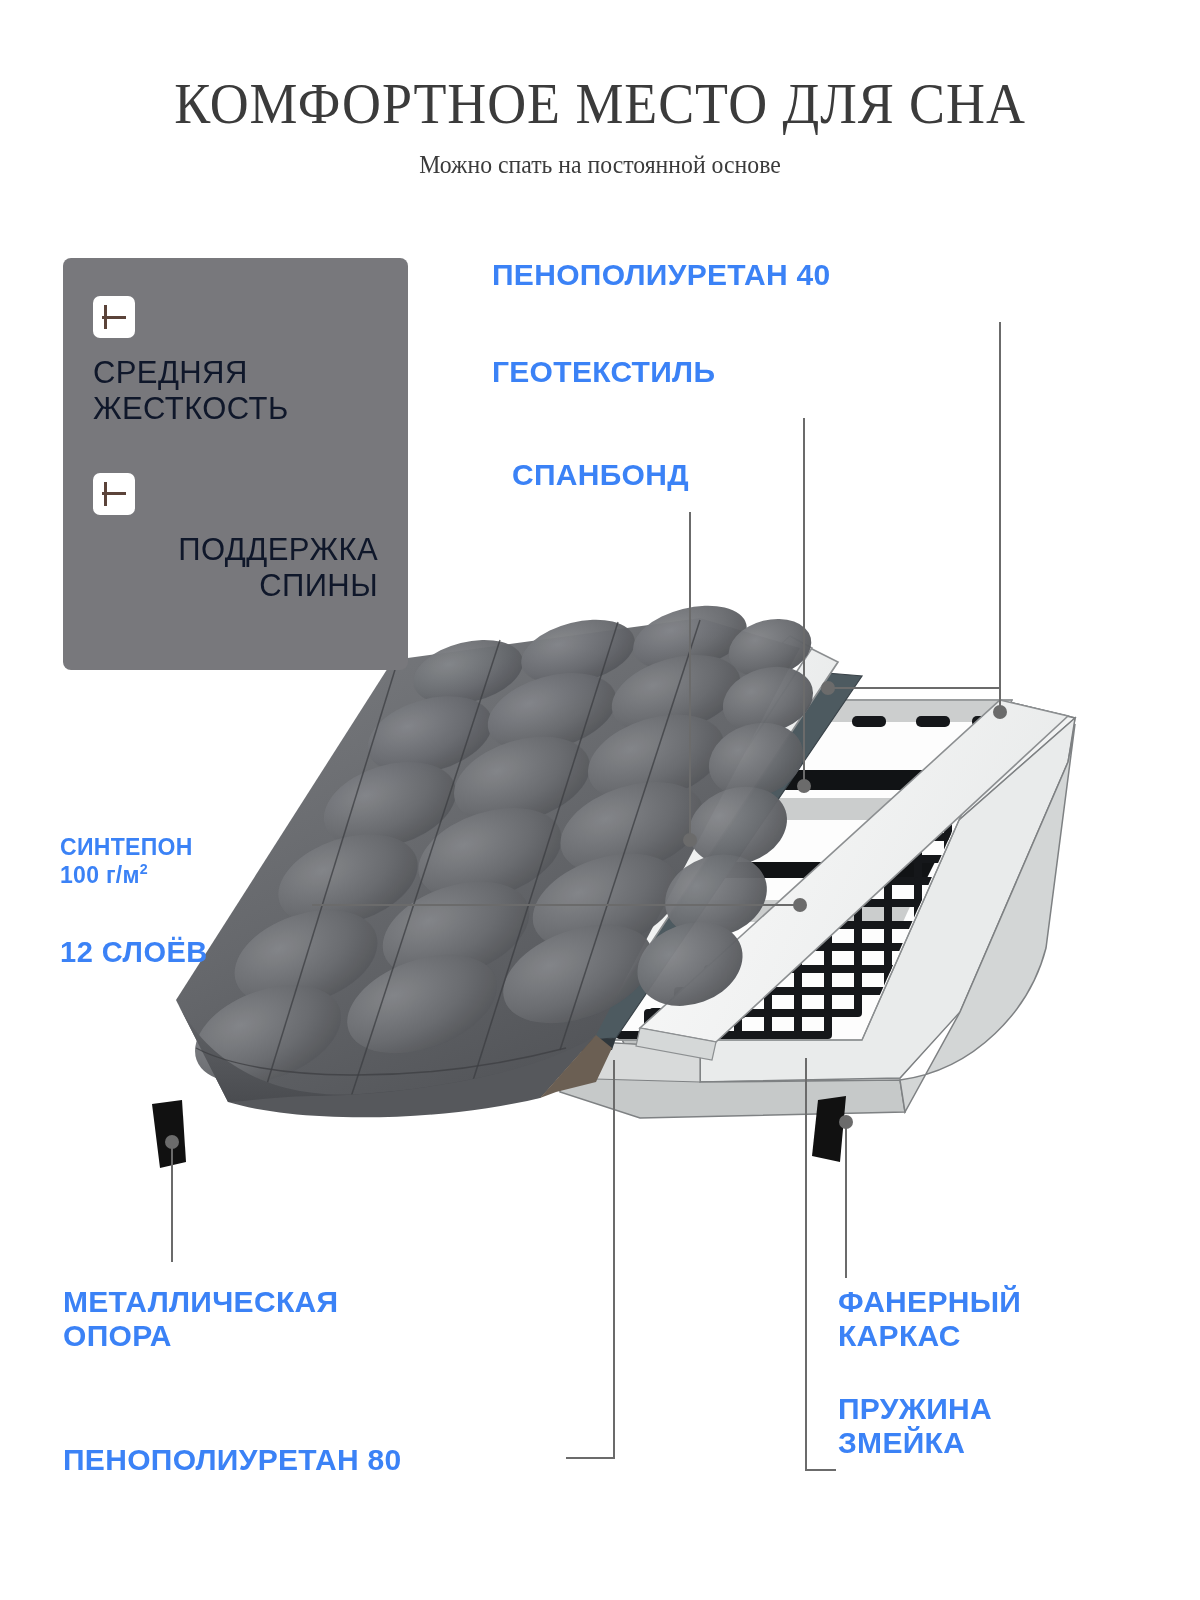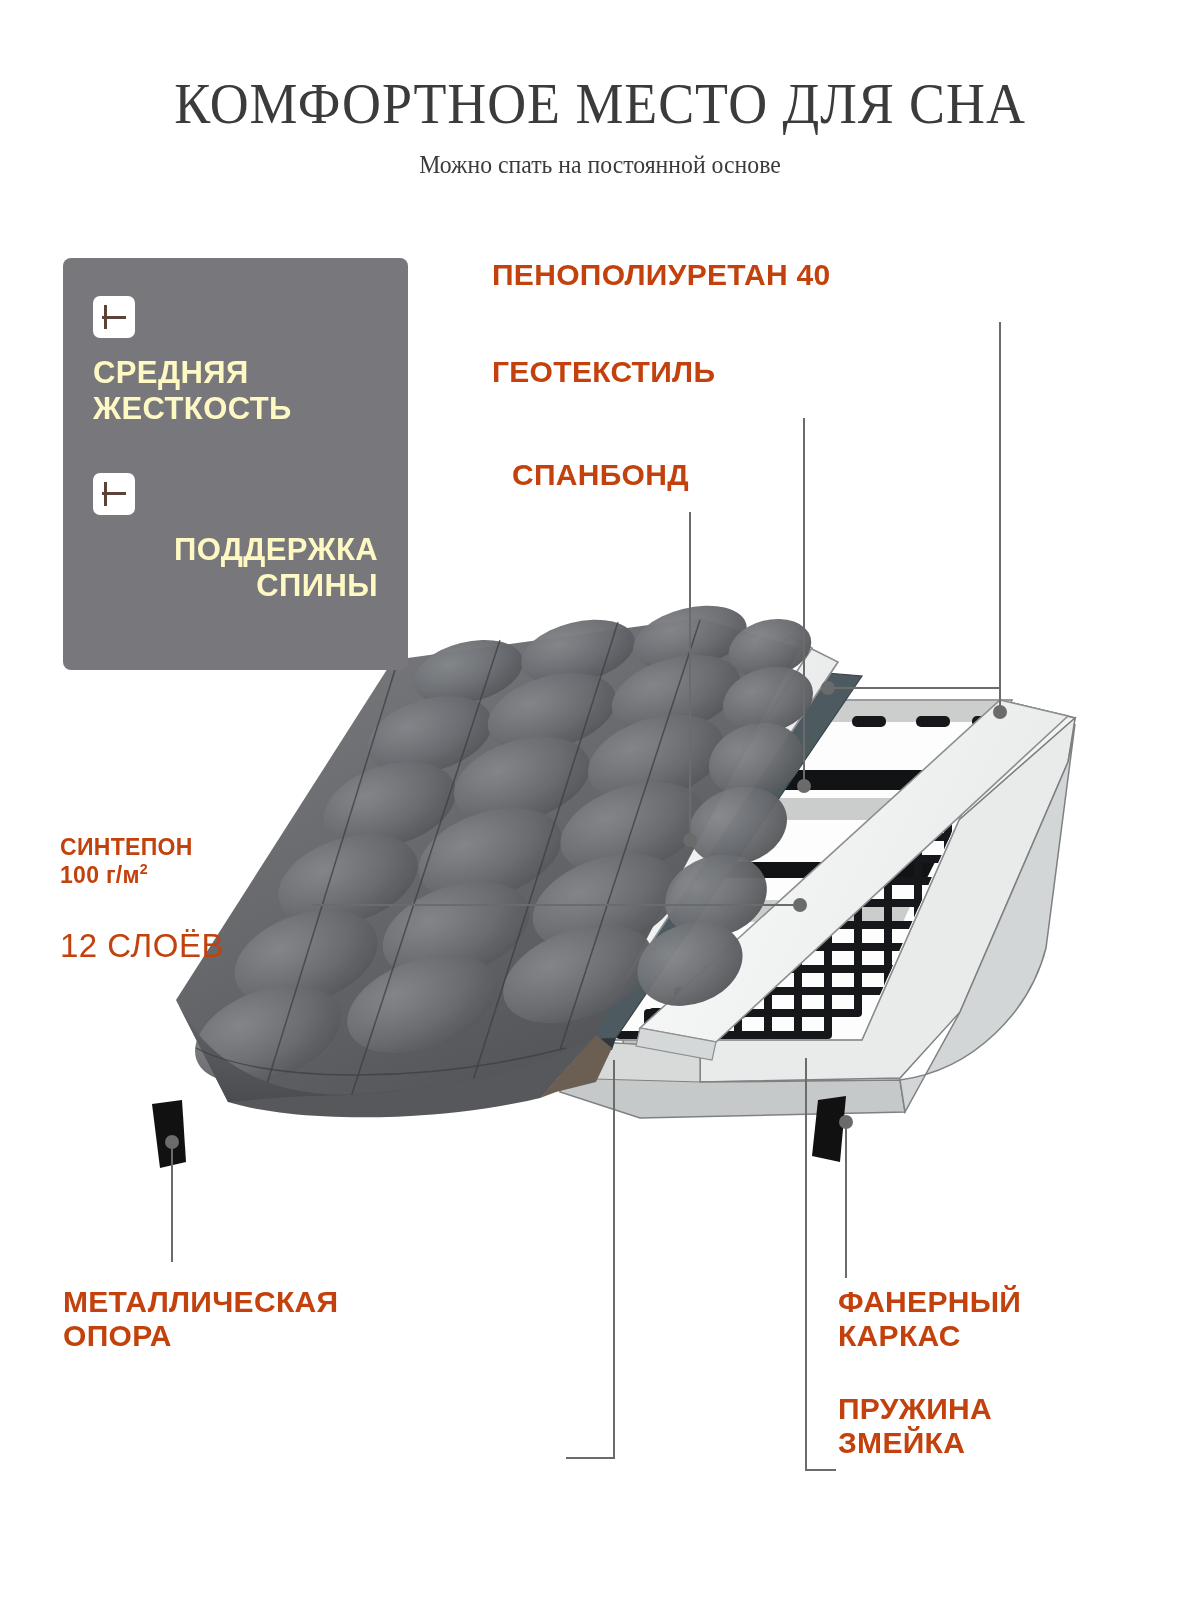--- a/index.html
+++ b/index.html
@@ -49,51 +49,51 @@
     background: #ffffff;
     border-radius: 7px;
     position: relative;
   }
   .plus-box .bar-h, .plus-box .bar-v {
     position: absolute; background: #5b4339;
   }
   .plus-box .bar-h { left: 9px; top: 19.5px; width: 24px; height: 3px; }
   .plus-box .bar-v { top: 9px; left: 10.5px; width: 3px; height: 24px; }
   .feature-label {
-    color: #fef9c3;
+    color: #0f172a;
     font-size: 31px;
-    font-weight: bold;
+    font-weight: normal;
     line-height: 1.16;
     letter-spacing: 0.4px;
     margin-top: 17px;
     white-space: pre-line;
   }
   .feature-block-2 { margin-top: 46px; text-align: right; }
 
   
   .callout {
     position: absolute;
     font-size: 30px;
     font-weight: bold;
-    color: #c2410c;
+    color: #3b82f6;
     line-height: 1.13;
     letter-spacing: 0.3px;
     white-space: pre-line;
   }
   #label-ppu40  { left: 492px; top: 258px; }
   #label-geo    { left: 492px; top: 355px; }
   #label-span   { left: 512px; top: 458px; }
   #label-sint   { left: 60px;  top: 800px; }
   #label-metal  { left: 63px;  top: 1285px; }
   #label-ppu80  { left: 63px;  top: 1443px; }
   #label-plywood{ left: 838px; top: 1285px; }
   #label-spring { left: 838px; top: 1392px; }
 
   #label-sint .sint-main { font-size: 23px; font-weight: bold; line-height: 1.16; }
-  #label-sint .sint-sub  { font-size: 33px; font-weight: 400; letter-spacing: 0.5px; margin-top: 5px; }
+  #label-sint .sint-sub  { font-size: 29px; font-weight: 700; letter-spacing: 0.5px; margin-top: 14px; }
   #label-sint .sup { font-size: 0.62em; vertical-align: super; }
 
   
   #leaders { position: absolute; left:0; top:0; width: 1200px; height: 1600px; pointer-events: none; }
 
   
   #illus { position: absolute; left: 0; top: 0; width: 1200px; height: 1600px; }
 </style>
 </head>
 <body>
@@ -355,20 +355,21 @@
 
   <div class="callout" id="label-sint">
     <div class="sint-main"><span>СИНТЕПОН
 100 г/м</span><span class="sup">2</span></div>
     <div class="sint-sub">12 СЛОЁВ</div>
   </div>
 
   <div class="callout" id="label-metal">МЕТАЛЛИЧЕСКАЯ
 ОПОРА</div>
 
+  <div class="callout" id="label-ppu80">ПЕНОПОЛИУРЕТАН 80</div>
 
   <div class="callout" id="label-spring">ПРУЖИНА
 ЗМЕЙКА</div>
 
   <div class="callout" id="label-plywood">ФАНЕРНЫЙ
 КАРКАС</div>
 
 </div>
 
 </body></html>

